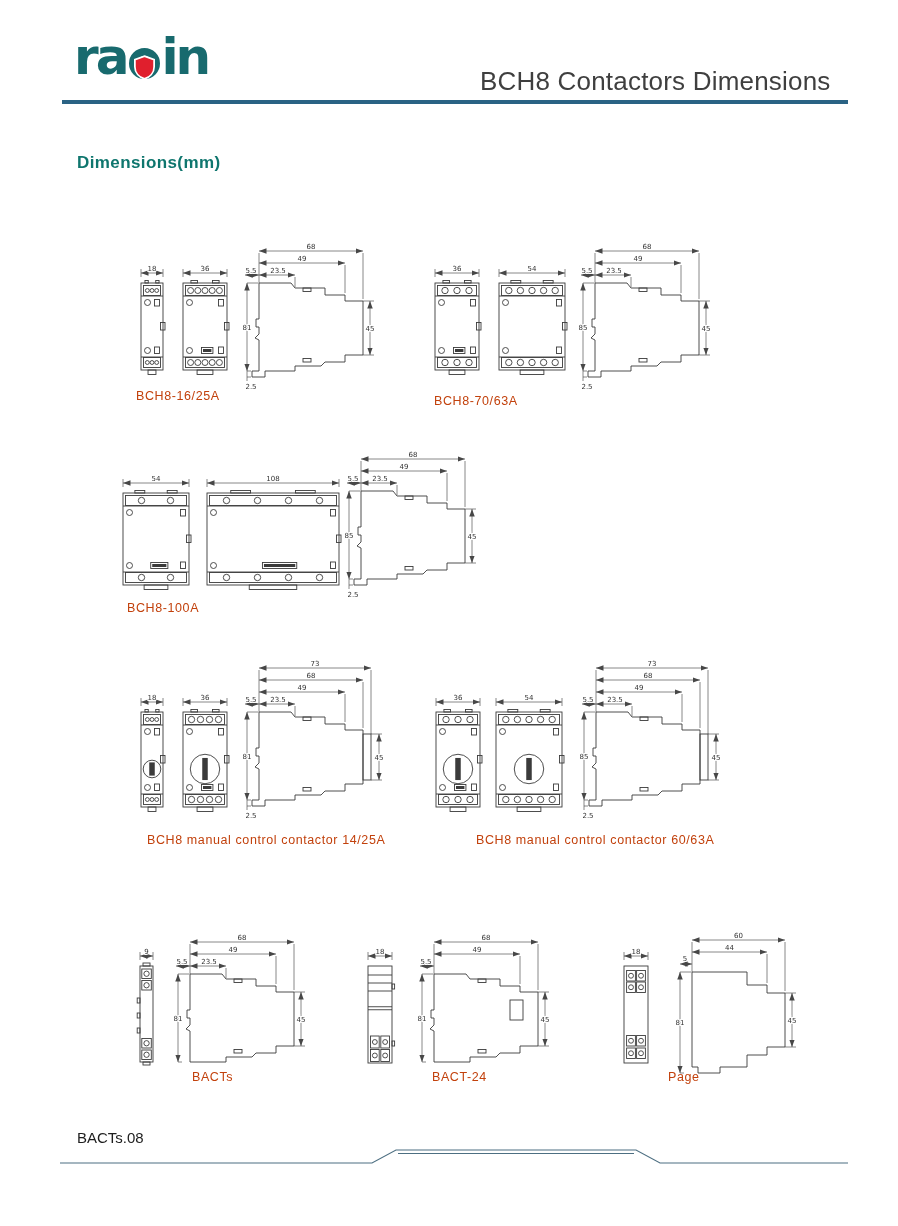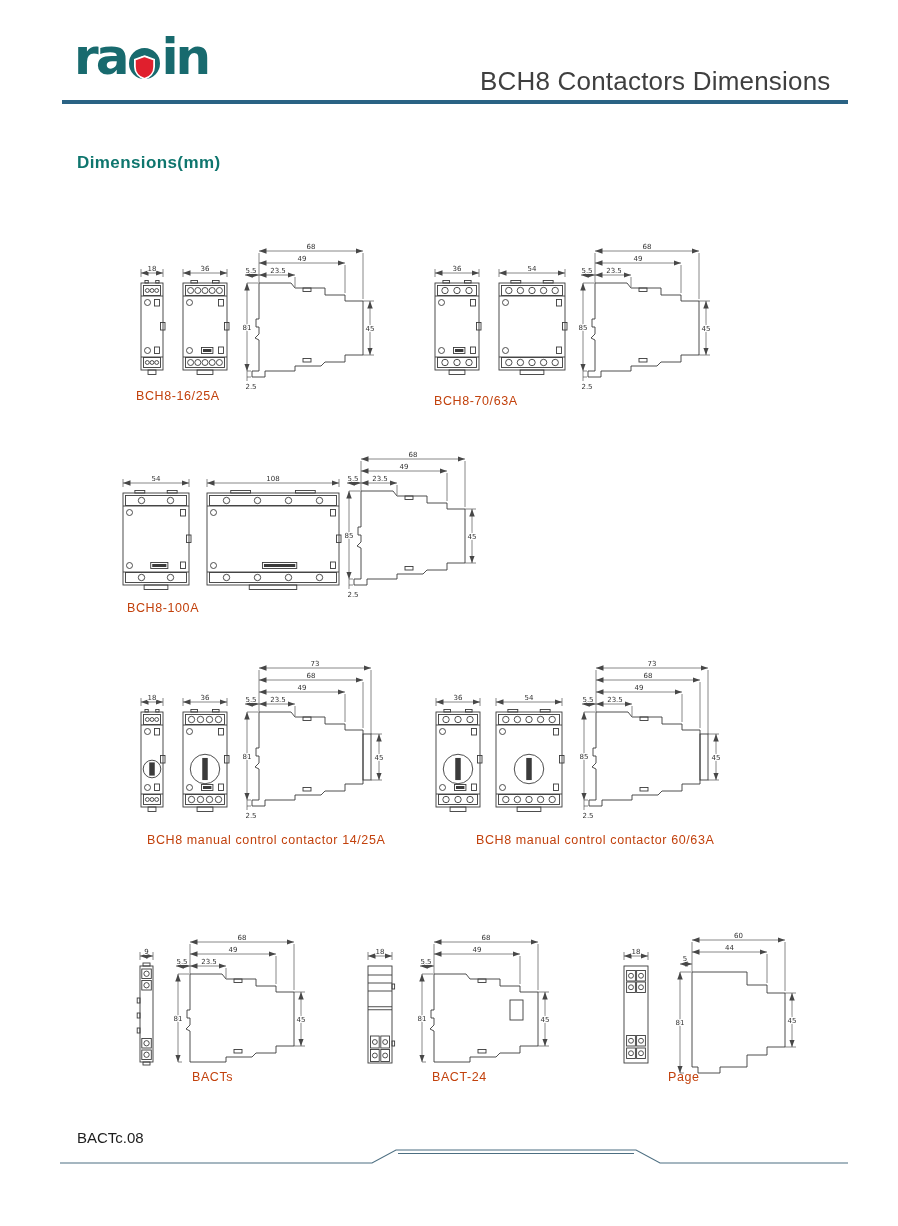--- a/index.html
+++ b/index.html
@@ -617,19 +617,19 @@
 
   <div class="dlabel" style="left:136px;top:389px">BCH8-16/25A</div>
   <div class="dlabel" style="left:434px;top:394px">BCH8-70/63A</div>
   <div class="dlabel" style="left:127px;top:601px">BCH8-100A</div>
   <div class="dlabel" style="left:147px;top:833px">BCH8 manual control contactor 14/25A</div>
   <div class="dlabel" style="left:476px;top:833px">BCH8 manual control contactor 60/63A</div>
   <div class="dlabel" style="left:192px;top:1070px">BACTs</div>
   <div class="dlabel" style="left:432px;top:1070px">BACT-24</div>
   <div class="dlabel" style="left:668px;top:1070px">Page</div>
 
-  <div class="pagenum">BACTc.08</div>
+  <div class="pagenum">BACTs.08</div>
   <svg class="footline" width="790" height="26" viewBox="0 0 790 26">
     <path d="M0,19 H312 L336,6 H576 L600,19 H788" fill="none" stroke="#4d6f82" stroke-width="1.1"></path>
     <line x1="338" y1="9.5" x2="574" y2="9.5" stroke="#4d6f82" stroke-width="1"></line>
   </svg>
 
 </div>
 
 </body></html>

